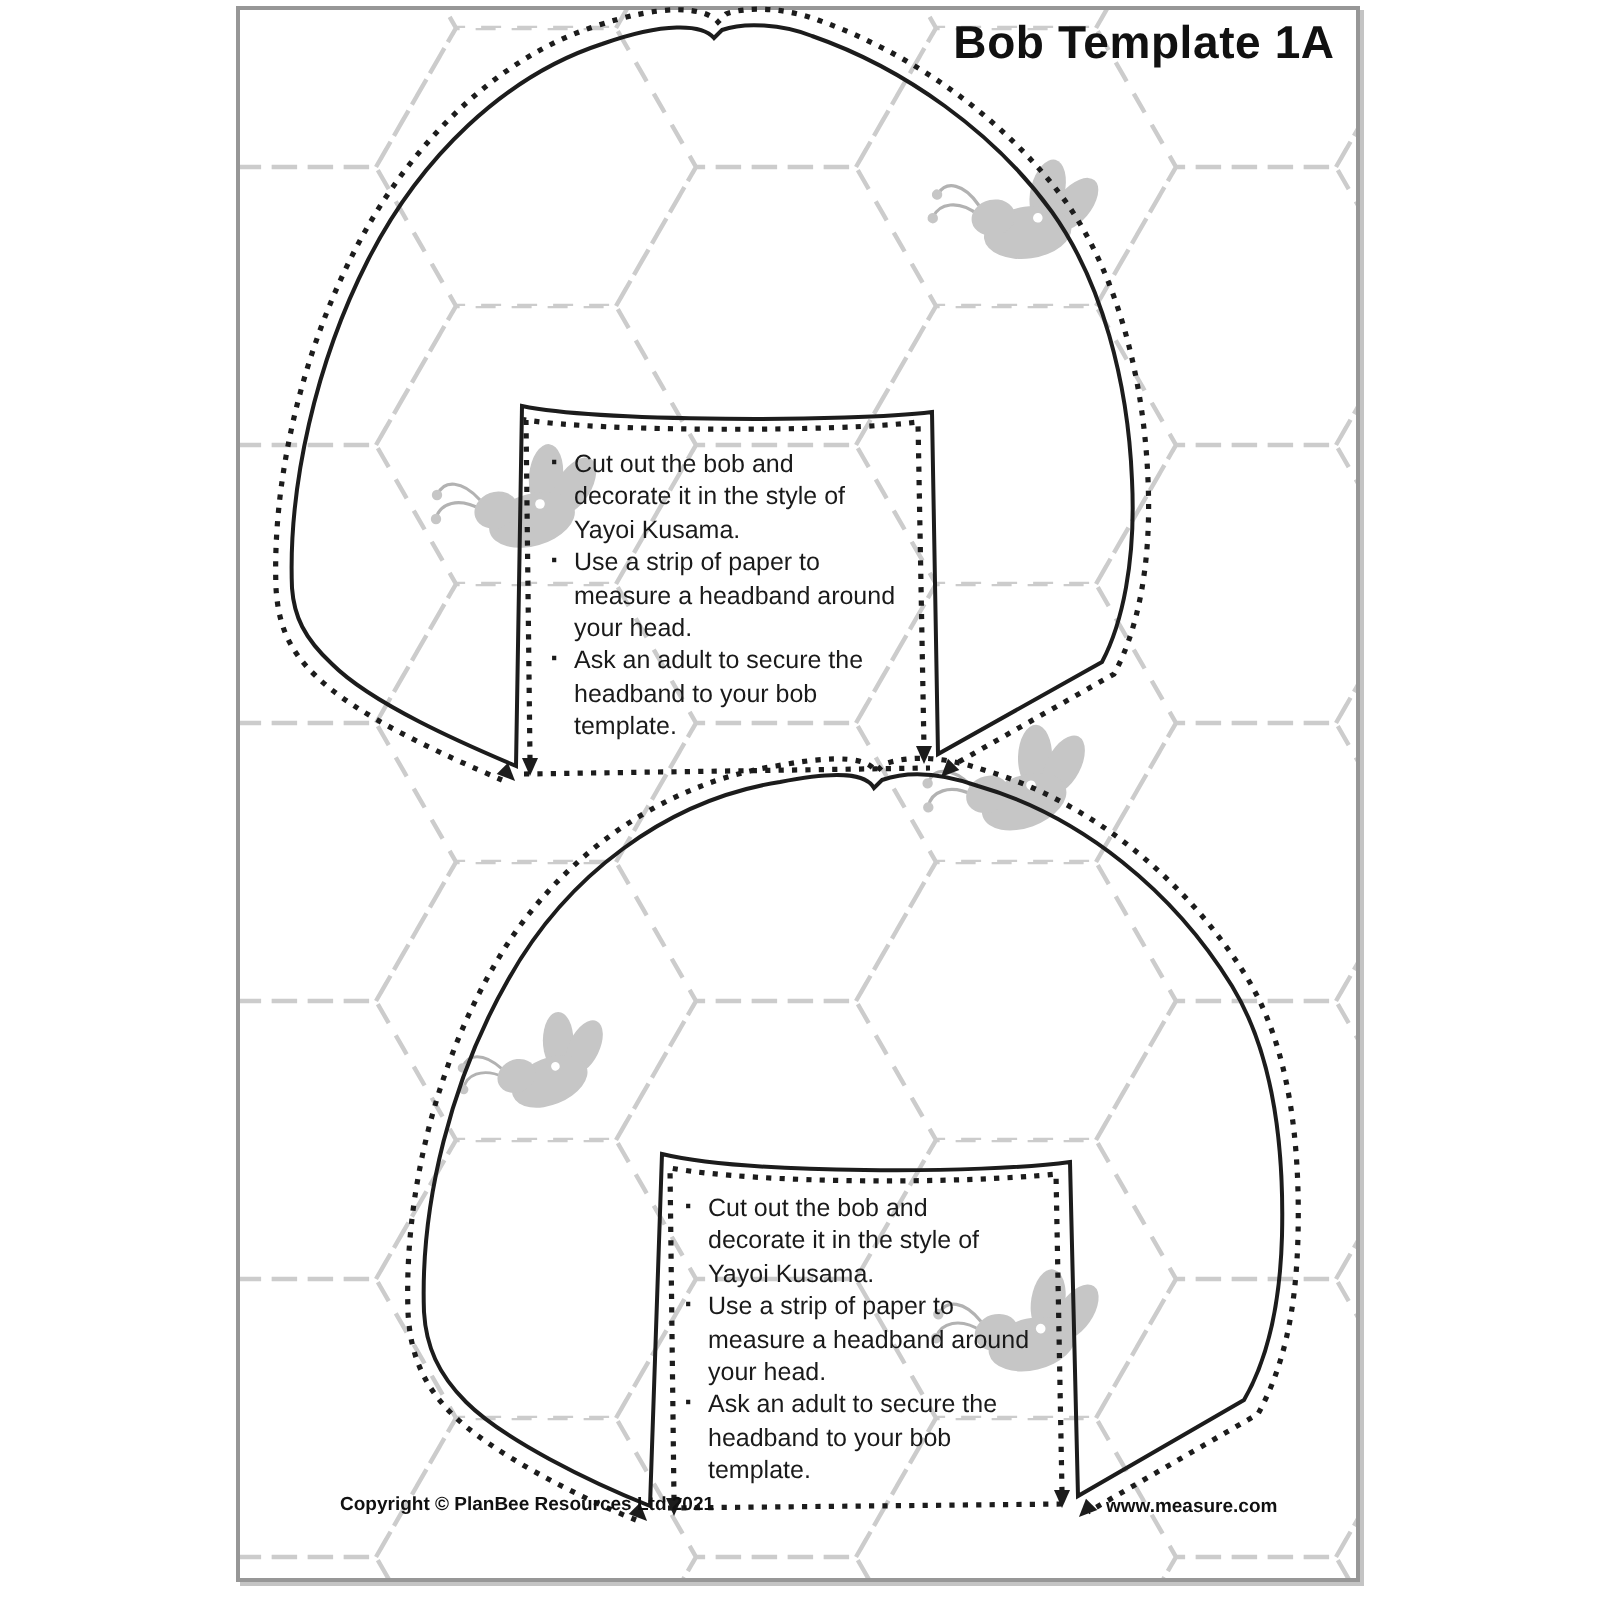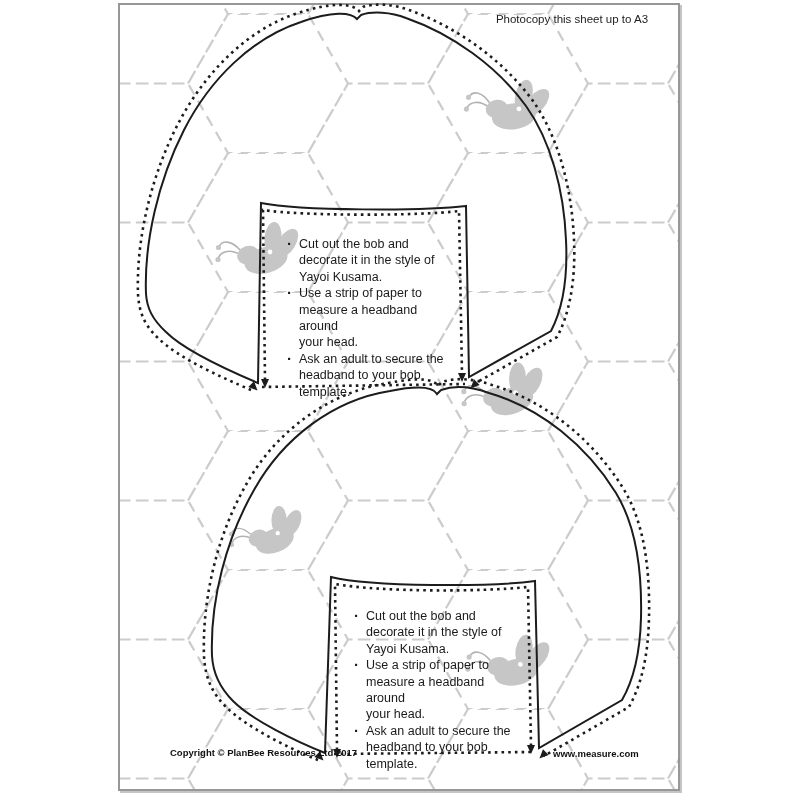--- a/index.html
+++ b/index.html
@@ -12,21 +12,21 @@
     box-shadow:2px 2px 0 #c4c4c4;
   }
 
   svg.overlay { position:absolute; left:0; top:0; width:800px; height:800px; pointer-events:none; }
 
   .title-block { position:absolute; left:462px; top:8px; width:220px; text-align:center; color:#111; }
   .title { font-size:23px; font-weight:bold; letter-spacing:0.3px; white-space:nowrap; }
   .subtitle { font-size:11.5px; margin-top:5px; color:#222; white-space:nowrap; }
 
   .instr { position:absolute; font-size:12.5px; line-height:16.4px; color:#1a1a1a; }
-  .instr ul { list-style:none; margin:12px; padding:0; }
+  .instr ul { list-style:none; margin:0; padding:0; }
   .instr li { position:relative; padding-left:13px; white-space:pre-line; }
   .instr li::before { content:"·"; position:absolute; left:1px; top:0; font-weight:bold; font-size:15px; }
   .instr1 { left:274px; top:224px; width:192px; }
   .instr2 { left:341px; top:596px; width:192px; }
 
   .footer-left  { position:absolute; left:170px; top:747px; font-size:9.5px; font-weight:bold; color:#111; white-space:nowrap; }
   .footer-right { position:absolute; left:553px; top:748px; font-size:9.5px; font-weight:bold; color:#111; white-space:nowrap; }
 
   .ant { fill:none; stroke:#b2b2b2; stroke-width:1.6; }
 </style>
@@ -115,21 +115,21 @@
       <path d="M0,5 L4,-4 L-4,-4 Z" transform="translate(265,383)"></path>
       <path d="M0,5 L4,-4 L-4,-4 Z" transform="translate(462,377)"></path>
       <path d="M0,5 L4,-4 L-4,-4 Z" transform="translate(320,757) rotate(-45)"></path>
       <path d="M0,5 L4,-4 L-4,-4 Z" transform="translate(543,755) rotate(45)"></path>
       <path d="M0,5 L4,-4 L-4,-4 Z" transform="translate(337,753)"></path>
       <path d="M0,5 L4,-4 L-4,-4 Z" transform="translate(531,749)"></path>
     </g>
   </svg>
 
   <div class="title-block">
-    <div class="subtitle">Photocopy this sheet up to A3</div>
+    <div class="title">Bob Template 1A</div>
   </div>
 
   <div class="instr instr1">
     <ul>
       <li>Cut out the bob and
 decorate it in the style of
 Yayoi Kusama.</li>
       <li>Use a strip of paper to
 measure a headband around
 your head.</li>
@@ -146,16 +146,16 @@
 Yayoi Kusama.</li>
       <li>Use a strip of paper to
 measure a headband around
 your head.</li>
       <li>Ask an adult to secure the
 headband to your bob
 template.</li>
     </ul>
   </div>
 
-  <div class="footer-left">Copyright © PlanBee Resources Ltd 2017</div>
+  <div class="footer-left">Copyright © PlanBee Resources Ltd 2021</div>
   <div class="footer-right">www.measure.com</div>
 
 </div>
 
 </body></html>

